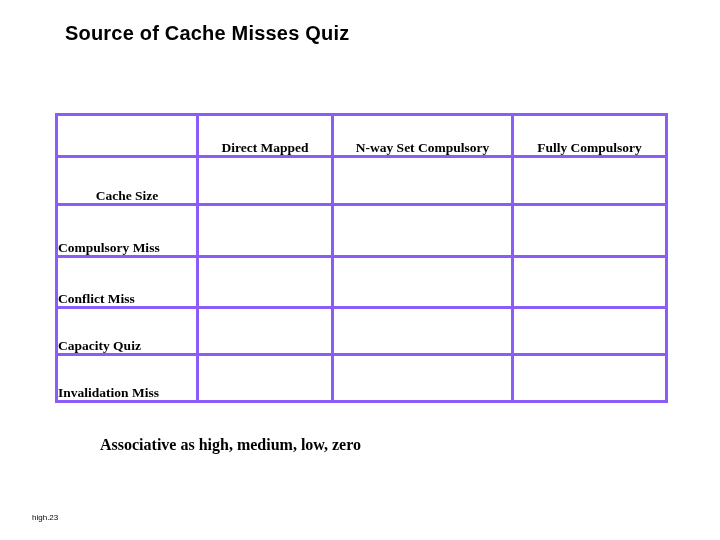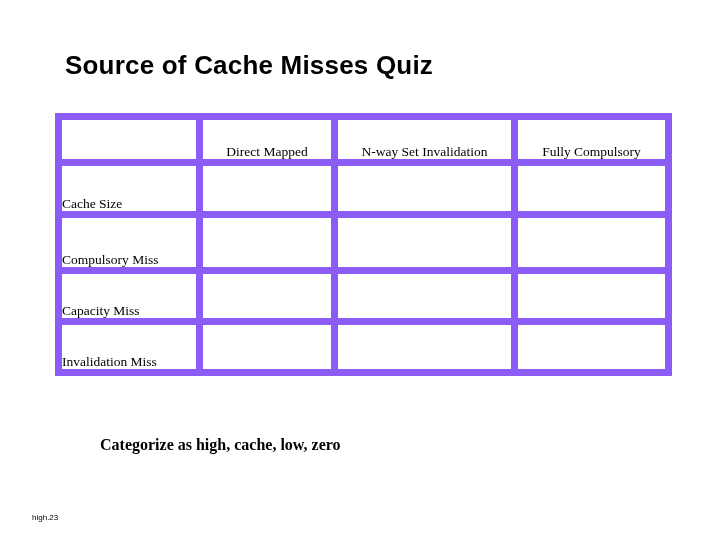--- a/index.html
+++ b/index.html
@@ -23,44 +23,43 @@
     height: 540px;
     background: #ffffff;
   }
 
   #slide-title {
     position: absolute;
     left: 65px;
     top: 20px;
     font-family: "Liberation Sans", sans-serif;
     font-weight: bold;
-    font-size: 26px;
+    font-size: 20px;
     line-height: 26px;
     color: #000000;
     letter-spacing: 0.2px;
     white-space: nowrap;
-    margin-top: 32px;
   }
 
   #quiz-table {
     position: absolute;
     left: 55px;
     top: 113px;
     width: 610px;
     border-collapse: collapse;
     table-layout: fixed;
   }
 
   #quiz-table td,
   #quiz-table th {
-    border: 7px solid #8b5cf6;
+    border: 3px solid #8b5cf6;
     background: #ffffff;
     padding: 0;
     color: #000000;
-    font-weight: normal;
+    font-weight: bold;
   }
 
   
   col.c-label { width: 141px; }
   col.c-dm    { width: 135px; }
   col.c-nway  { width: 180px; }
   col.c-fa    { width: 154px; }
 
   
   .hdr-row th {
@@ -84,21 +83,21 @@
   }
   .body-row td.row-label {
     font-family: "Liberation Serif", serif;
     font-size: 13.5px;
     line-height: 15px;
     padding-left: 5px;
     padding-bottom: 4px;
     white-space: nowrap;
   }
 
-  .r0 td { height: 45px; }
+  .r0 td { height: 45px; text-align: center; }
   .r1 td { height: 49px; }
   .r2 td { height: 48px; }
   .r3 td { height: 44px; }
   .r4 td { height: 44px; }
 
   
   .r2 td.row-label { padding-bottom: 11px; }
   .r0 td.row-label { padding-bottom: 6px; }
   .r1 td.row-label { padding-bottom: 13px; margin-top: 16px; }
   .r3 td.row-label { padding-bottom: 10px; }
@@ -138,49 +137,55 @@
     <colgroup>
       <col class="c-label">
       <col class="c-dm">
       <col class="c-nway">
       <col class="c-fa">
     </colgroup>
     <thead>
       <tr class="hdr-row">
         <th class="corner-cell"></th>
         <th>Direct Mapped</th>
-        <th>N-way Set Invalidation</th>
+        <th>N-way Set Compulsory</th>
         <th>Fully Compulsory</th>
       </tr>
     </thead>
     <tbody>
       <tr class="body-row r0">
         <td class="row-label">Cache Size</td>
         <td></td>
         <td></td>
         <td></td>
       </tr>
       <tr class="body-row r1">
         <td class="row-label">Compulsory Miss</td>
         <td></td>
         <td></td>
         <td></td>
       </tr>
+      <tr class="body-row r2">
+        <td class="row-label">Conflict Miss</td>
+        <td></td>
+        <td></td>
+        <td></td>
+      </tr>
       <tr class="body-row r3">
-        <td class="row-label">Capacity  Miss</td>
+        <td class="row-label">Capacity  Quiz</td>
         <td></td>
         <td></td>
         <td></td>
       </tr>
       <tr class="body-row r4">
         <td class="row-label">Invalidation  Miss</td>
         <td></td>
         <td></td>
         <td></td>
       </tr>
     </tbody>
   </table>
 
-  <div id="quiz-caption">Categorize as high, cache, low, zero</div>
+  <div id="quiz-caption">Associative as high, medium, low, zero</div>
 
   <div id="slide-footer">high.23</div>
 
 </div>
 
 </body></html>

